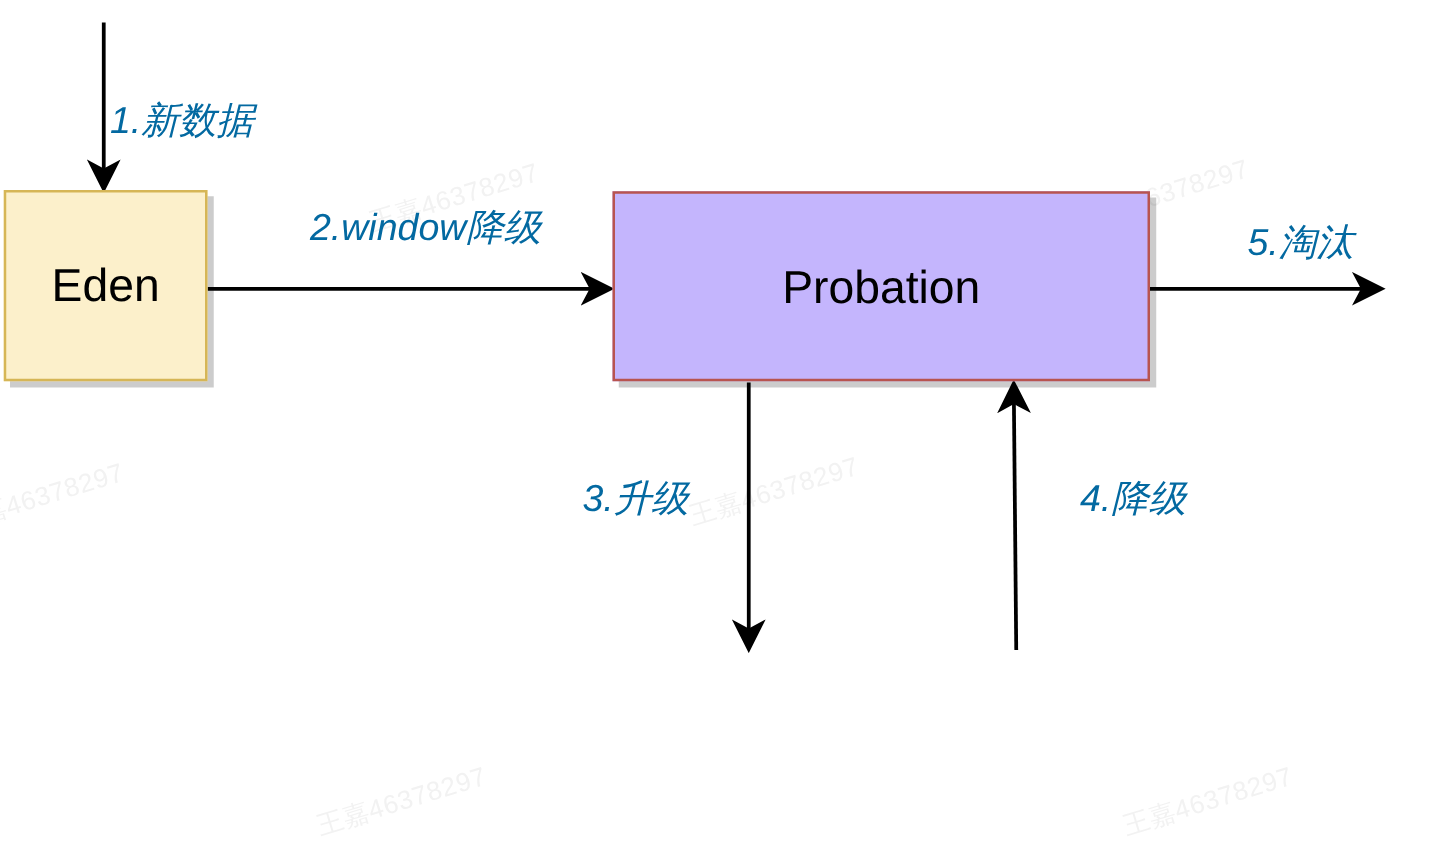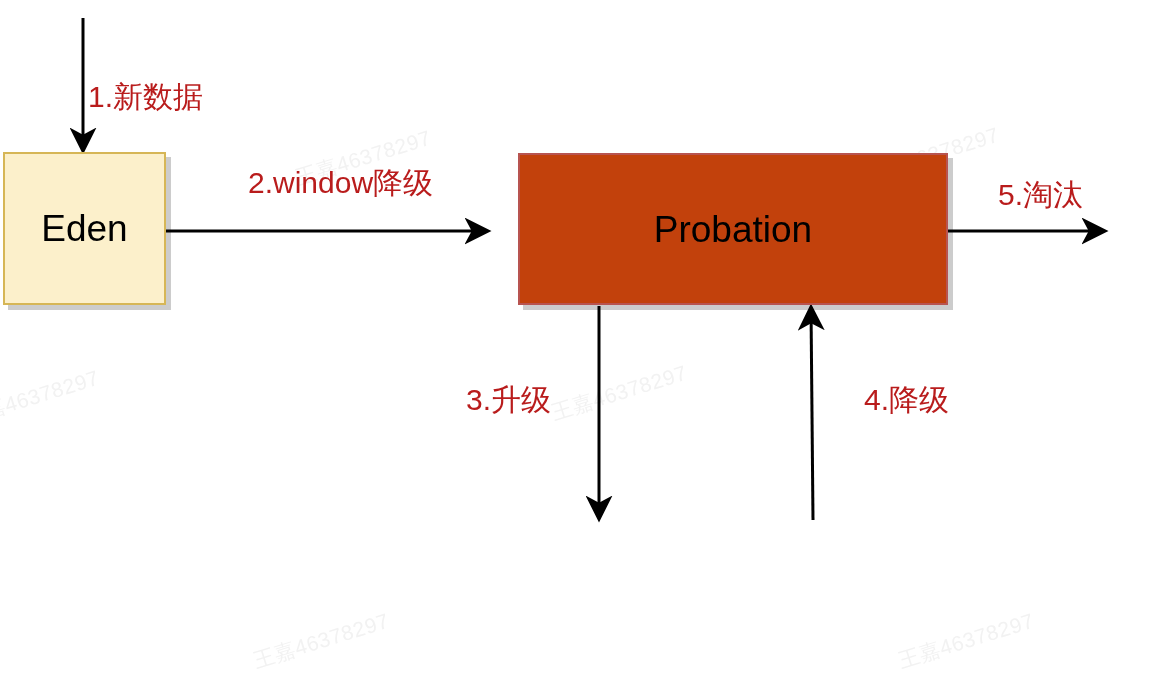--- a/index.html
+++ b/index.html
@@ -54,39 +54,39 @@
 
   #node-eden {
     left: 3px;  top: 152px;
     width: 163px; height: 153px;
     background: #fcf0cb;
     border-color: #d6b656;
   }
   #node-probation {
     left: 490px; top: 153px;
     width: 430px; height: 152px;
-    background: #c2410c;
+    background: #c4b5fd;
     border-color: #b85450;
-    margin-left: 28px;
   }
   #node-protected {
     left: 11px;  top: 521px;
     width: 984px; height: 152px;
     background: #d5e8d4;
     border-color: #82b366;
   }
 
   
   .edge-label {
     position: absolute;
     font-size: 30px;
-    color: #b91c1c;
+    color: #0369a1;
     line-height: 1;
     white-space: nowrap;
     font-family: "Liberation Sans", "DejaVu Sans", sans-serif;
+    font-style: italic;
   }
   #label-new-data   { left: 88px;  top: 82px;  }
   #label-window     { left: 248px; top: 168px; }
   #label-evict      { left: 998px; top: 180px; }
   #label-promote    { left: 466px; top: 385px; }
   #label-demote     { left: 864px; top: 385px; text-align: right; }
 
   
   #arrows {
     position: absolute;

